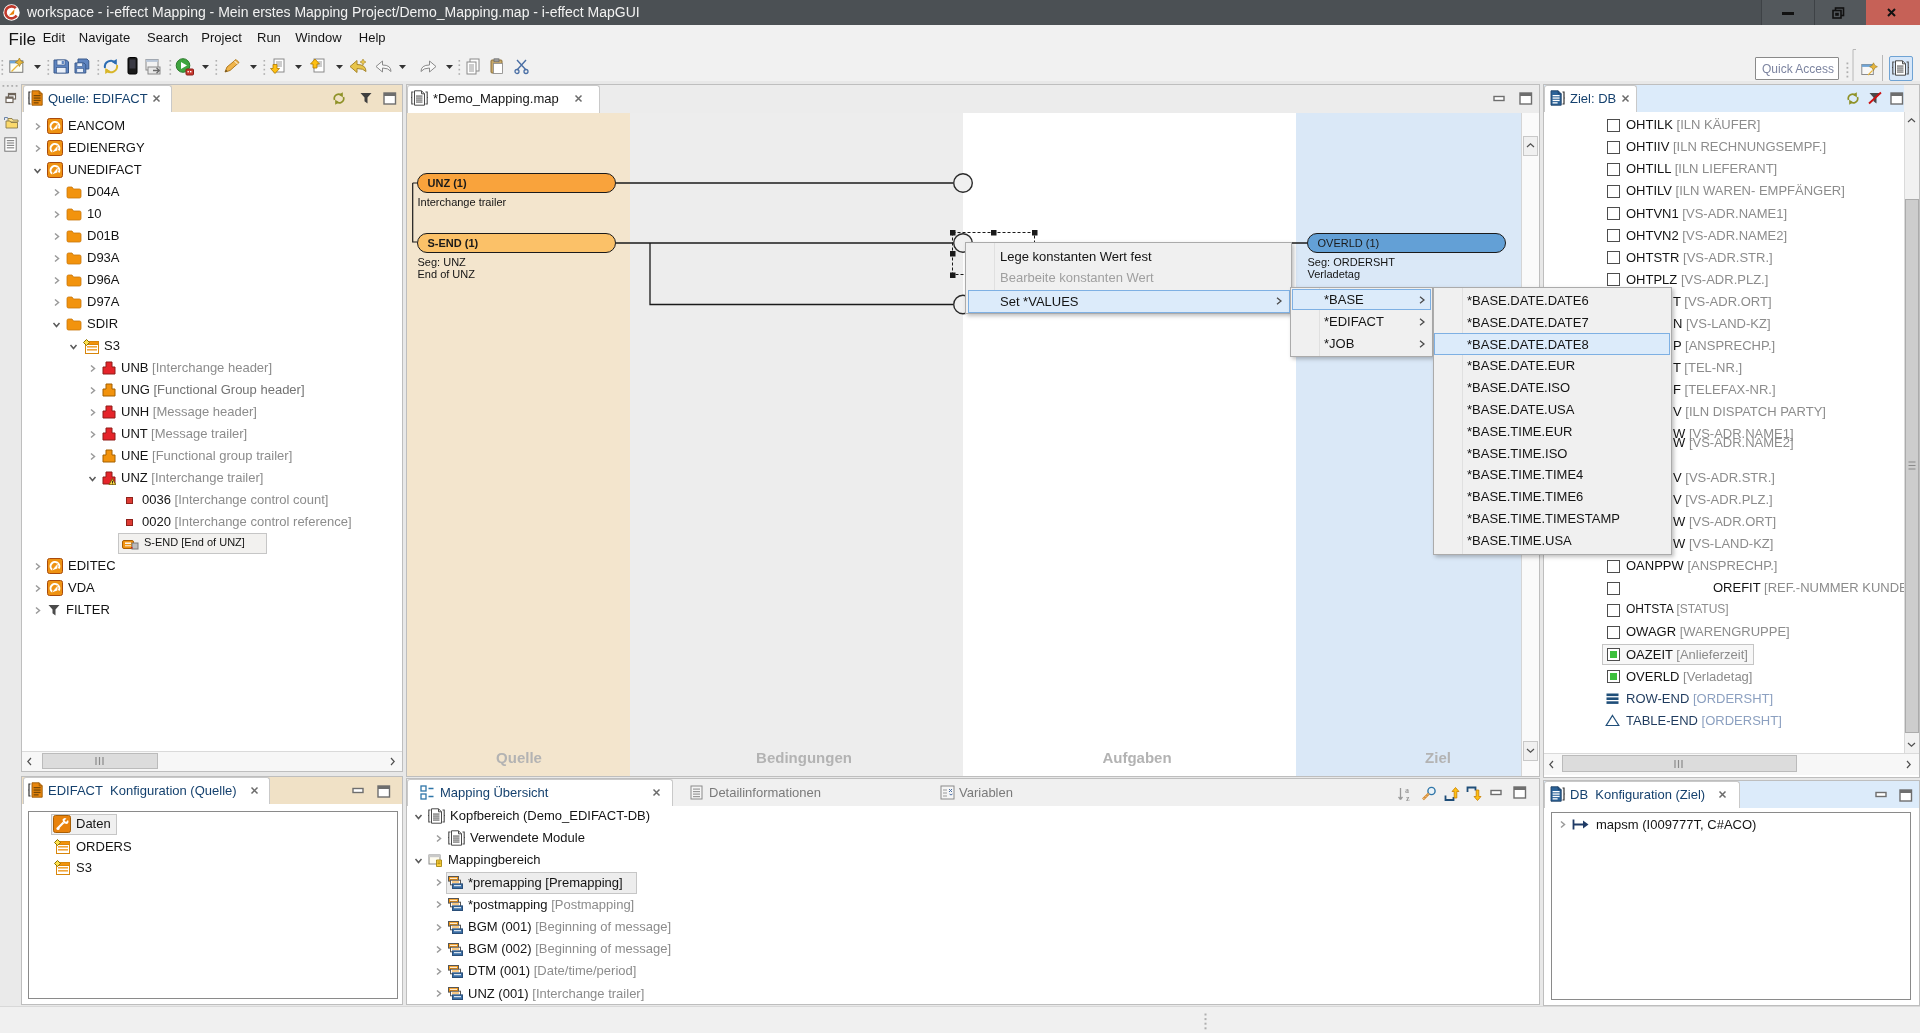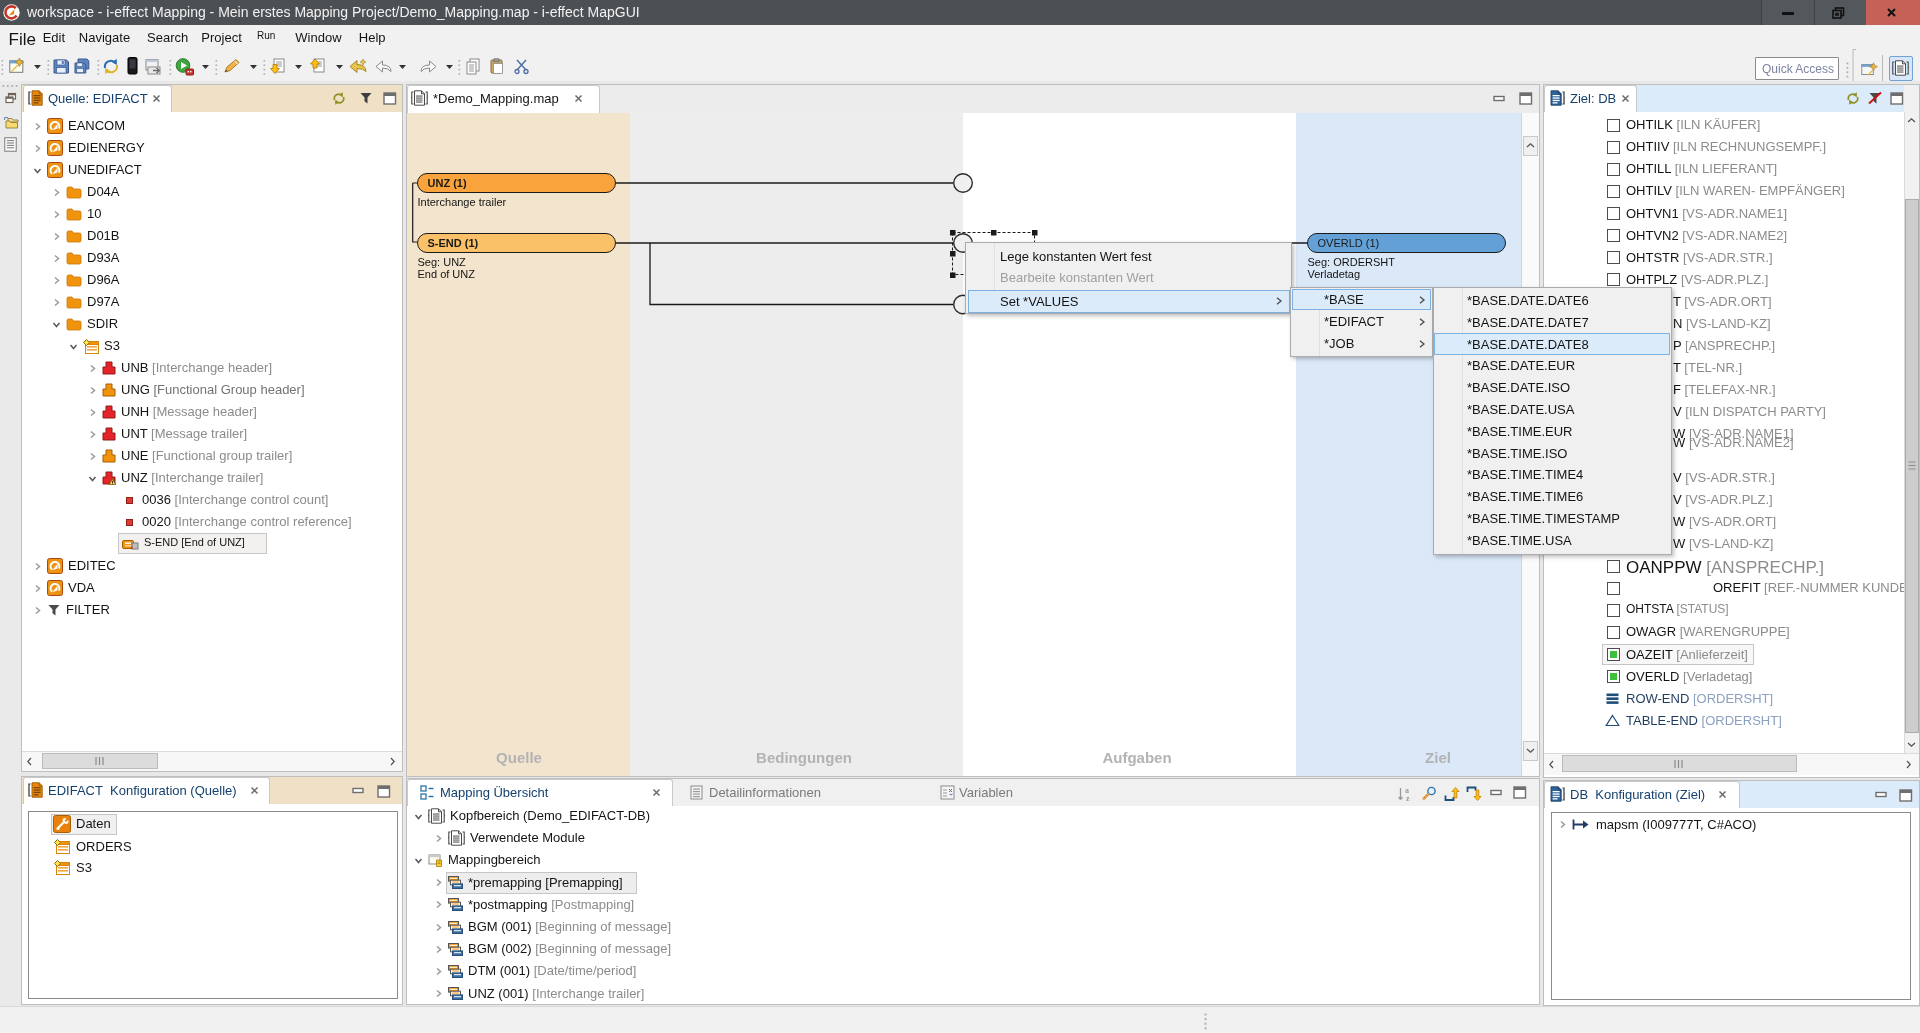--- a/index.html
+++ b/index.html
@@ -28,21 +28,21 @@
   </svg>
 <svg class="abs" style="left:1887px;top:8px" width="9" height="9" viewBox="0 0 9 9">
     <path d="M1 1 L8 8 M8 1 L1 8" stroke="#111" stroke-width="2"></path>
   </svg>
 <div class="abs" style="left:0;top:25px;width:1920px;height:56px;background:#F1F1F1"></div>
 <div class="txt" style="left:8.5px;top:30px;font-size:17px;color:#141414">File</div>
 <div class="txt" style="left:42.7px;top:30px;font-size:13px;color:#141414">Edit</div>
 <div class="txt" style="left:78.8px;top:30px;font-size:13px;color:#141414">Navigate</div>
 <div class="txt" style="left:147px;top:30px;font-size:13px;color:#141414">Search</div>
 <div class="txt" style="left:201.3px;top:30px;font-size:13px;color:#141414">Project</div>
-<div class="txt" style="left:257px;top:30px;font-size:10px;color:#141414">Run</div>
+<div class="txt" style="left:257px;top:30px;font-size:13px;color:#141414">Run</div>
 <div class="txt" style="left:295.3px;top:30px;font-size:13px;color:#141414">Window</div>
 <div class="txt" style="left:358.8px;top:30px;font-size:13px;color:#141414">Help</div>
 <svg class="abs" style="left:1px;top:59px" width="3" height="17" viewBox="0 0 3 17">
     <rect x="0.5" y="1.0" width="1.6" height="1.6" fill="#AFAFAF"></rect>
     <rect x="0.5" y="5.4" width="1.6" height="1.6" fill="#AFAFAF"></rect>
     <rect x="0.5" y="9.8" width="1.6" height="1.6" fill="#AFAFAF"></rect>
     <rect x="0.5" y="14.200000000000001" width="1.6" height="1.6" fill="#AFAFAF"></rect>
   </svg>
 <svg class="abs" style="left:9px;top:58px" width="17" height="17" viewBox="0 0 17 17">
     <rect x="0.8" y="2.8" width="13" height="11.5" fill="#FDFDF2" stroke="#7A7A7A"></rect>
@@ -609,21 +609,21 @@
 <div class="txt" style="left:1673px;top:403.95000000000005px;font-size:13px;color:#141414">V <span style="color:#8C8C8C">[ILN DISPATCH PARTY]</span></div>
 <div class="txt" style="left:1673px;top:426.0px;font-size:13px;color:#141414">W <span style="color:#8C8C8C">[VS-ADR.NAME1]</span></div>
 <div class="txt" style="left:1673px;top:435px;font-size:13px;color:#141414">W <span style="color:#8C8C8C">[VS-ADR.NAME2]</span></div>
 <div class="txt" style="left:1673px;top:470.1px;font-size:13px;color:#141414">V <span style="color:#8C8C8C">[VS-ADR.STR.]</span></div>
 <div class="txt" style="left:1673px;top:492.15000000000003px;font-size:13px;color:#141414">V <span style="color:#8C8C8C">[VS-ADR.PLZ.]</span></div>
 <div class="txt" style="left:1673px;top:514.2px;font-size:13px;color:#141414">W <span style="color:#8C8C8C">[VS-ADR.ORT]</span></div>
 <div class="txt" style="left:1673px;top:536.25px;font-size:13px;color:#141414">W <span style="color:#8C8C8C">[VS-LAND-KZ]</span></div>
 <svg class="abs" style="left:1607px;top:559.8px" width="13" height="13" viewBox="0 0 13 13">
     <rect x="0.5" y="0.5" width="12" height="12" fill="#fff" stroke="#4D4D4D"></rect>
   </svg>
-<div class="txt" style="left:1626px;top:558.3px;font-size:17px;color:#141414">OANPPW <span style="color:#8C8C8C">[ANSPRECHP.]</span></div>
+<div class="txt" style="left:1626px;top:558.3px;font-size:13px;color:#141414">OANPPW <span style="color:#8C8C8C">[ANSPRECHP.]</span></div>
 <svg class="abs" style="left:1607px;top:581.85px" width="13" height="13" viewBox="0 0 13 13">
     <rect x="0.5" y="0.5" width="12" height="12" fill="#fff" stroke="#4D4D4D"></rect>
   </svg>
 <div class="txt" style="left:1713px;top:580.35px;font-size:13px;color:#141414">OREFIT <span style="color:#8C8C8C">[REF.-NUMMER KUNDE]</span></div>
 <svg class="abs" style="left:1607px;top:603.9px" width="13" height="13" viewBox="0 0 13 13">
     <rect x="0.5" y="0.5" width="12" height="12" fill="#fff" stroke="#4D4D4D"></rect>
   </svg>
 <div class="txt" style="left:1626px;top:602.4px;font-size:12px;color:#141414">OHTSTA <span style="color:#8C8C8C">[STATUS]</span></div>
 <svg class="abs" style="left:1607px;top:625.95px" width="13" height="13" viewBox="0 0 13 13">
     <rect x="0.5" y="0.5" width="12" height="12" fill="#fff" stroke="#4D4D4D"></rect>

